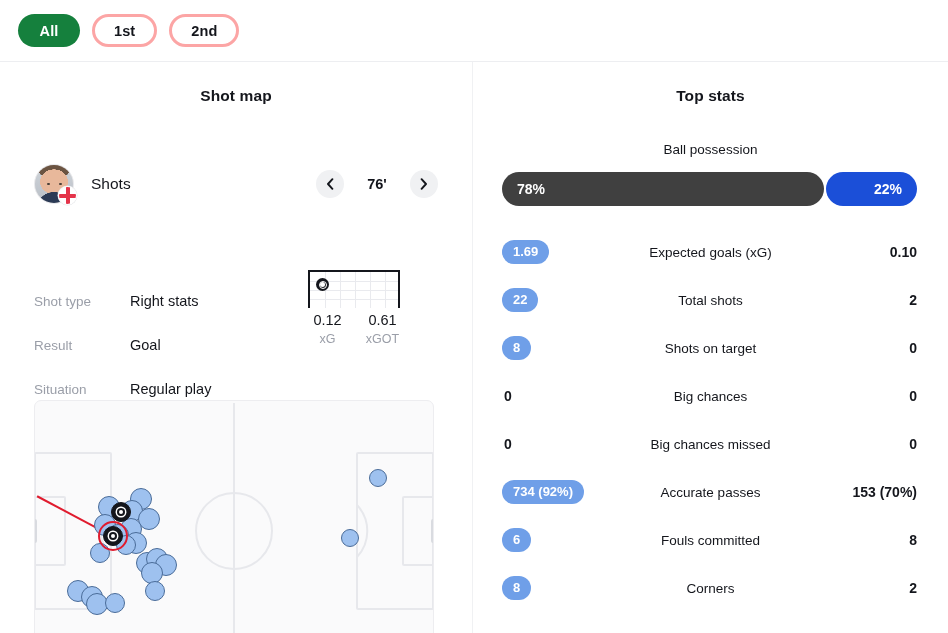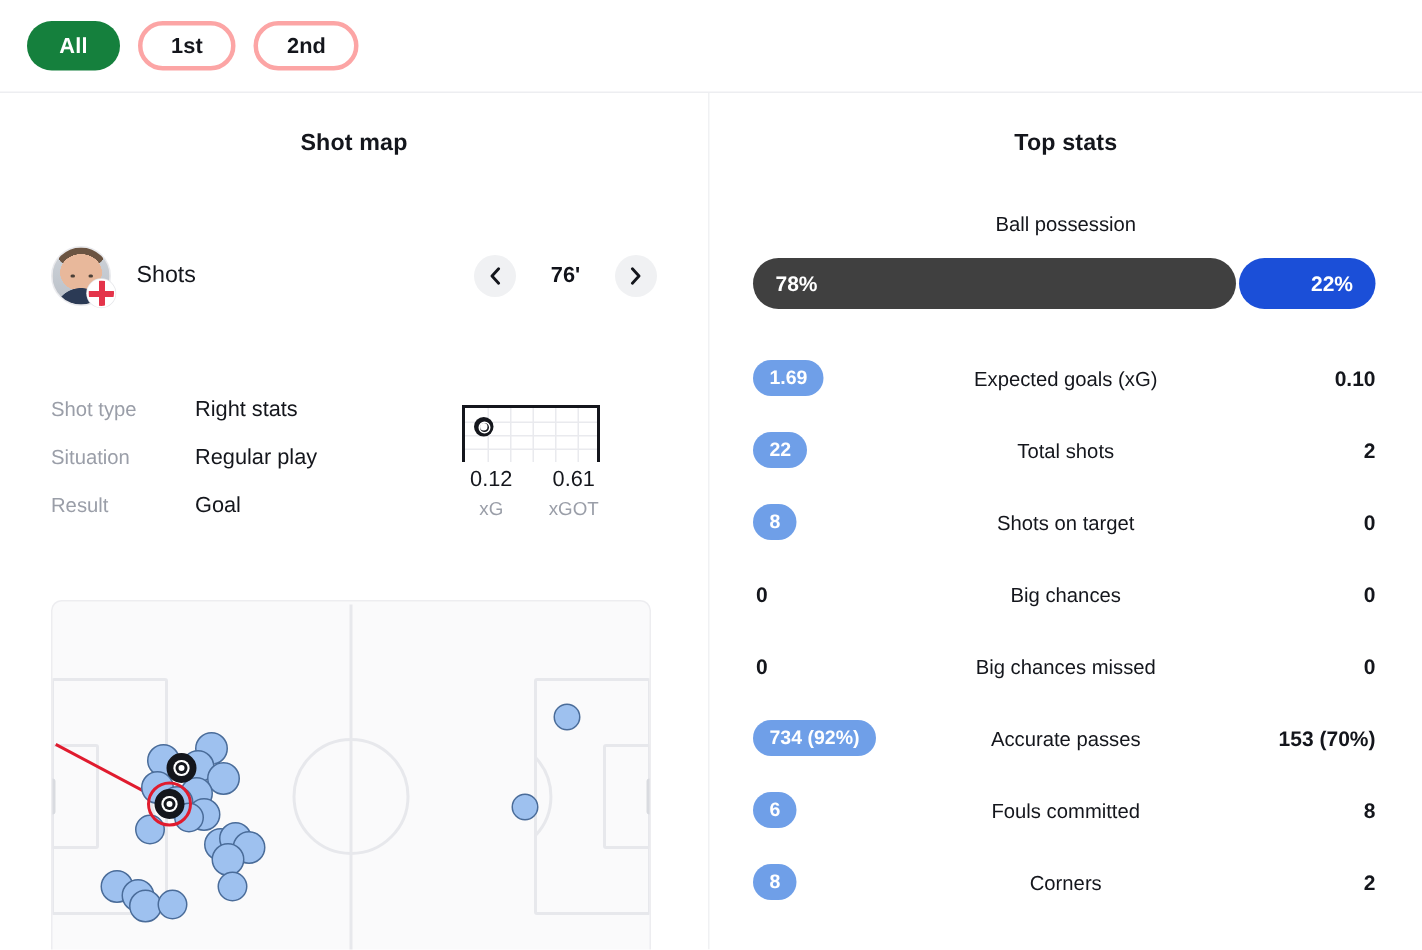--- a/index.html
+++ b/index.html
@@ -86,21 +86,21 @@
     display: flex; align-items: center; justify-content: center;
     font-size: 13px; font-weight: 700; cursor: pointer; user-select: none;
     line-height: 1;
   }
   .minute { width: 66px; text-align: center; font-size: 14.5px; font-weight: 700; }
 
   
   .shotinfo {
     position: absolute; left: 34px; top: 203px; width: 260px;
   }
-  .shotinfo .row { display: flex; height: 32px; align-items: flex-start; }
+  .shotinfo .row { display: flex; height: 32px; align-items: flex-end; margin-top: 12px; }
   .shotinfo .key { width: 96px; font-size: 13.5px; color: #9a9ea8; }
   .shotinfo .val { font-size: 14.5px; color: #14161c; }
 
   
   .goalbox { position: absolute; left: 308px; top: 208px; width: 92px; height: 38px; }
   .goalframe {
     position: absolute; inset: 0;
     border: 2px solid #14161c; border-bottom: none;
     background: #ffffff;
     overflow: hidden;
@@ -238,26 +238,26 @@
         </div>
       </div>
     </div>
 
     <div class="shotinfo">
       <div class="row">
         <div class="key">Shot type</div>
         <div class="val">Right stats</div>
       </div>
       <div class="row">
+        <div class="key">Result</div>
+        <div class="val">Goal</div>
+      </div>
+      <div class="row">
         <div class="key">Situation</div>
         <div class="val">Regular play</div>
-      </div>
-      <div class="row">
-        <div class="key">Result</div>
-        <div class="val">Goal</div>
       </div>
     </div>
 
     <div class="goalbox">
       <div class="goalframe">
         <span class="netline-v" style="left:15px"></span>
         <span class="netline-v" style="left:30px"></span>
         <span class="netline-v" style="left:45px"></span>
         <span class="netline-v" style="left:60px"></span>
         <span class="netline-v" style="left:75px"></span>

